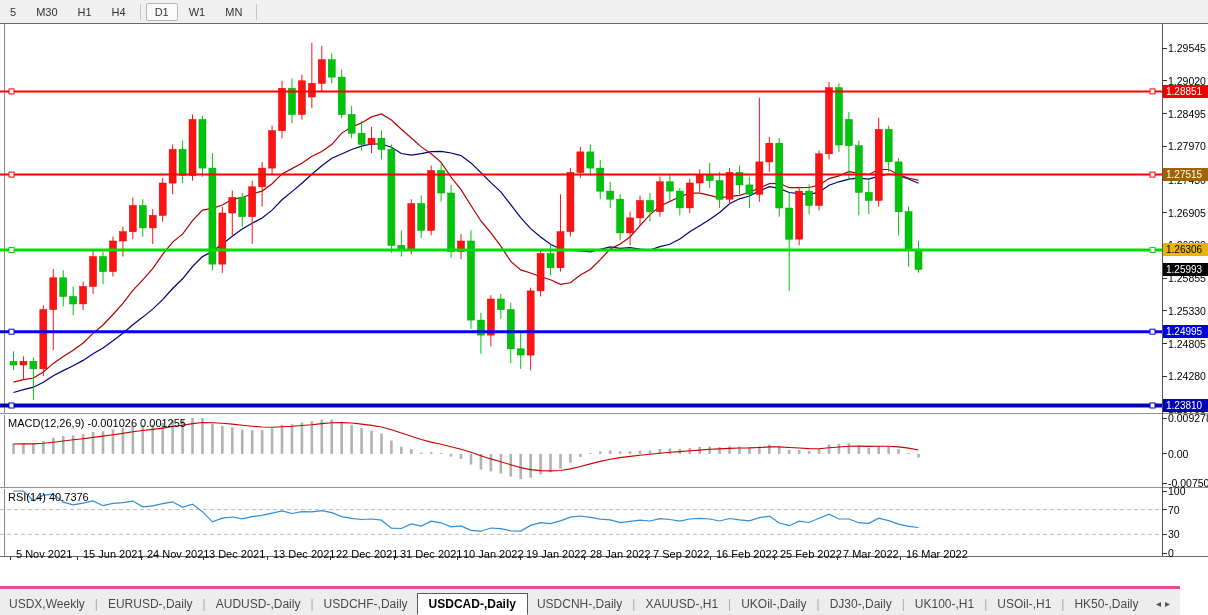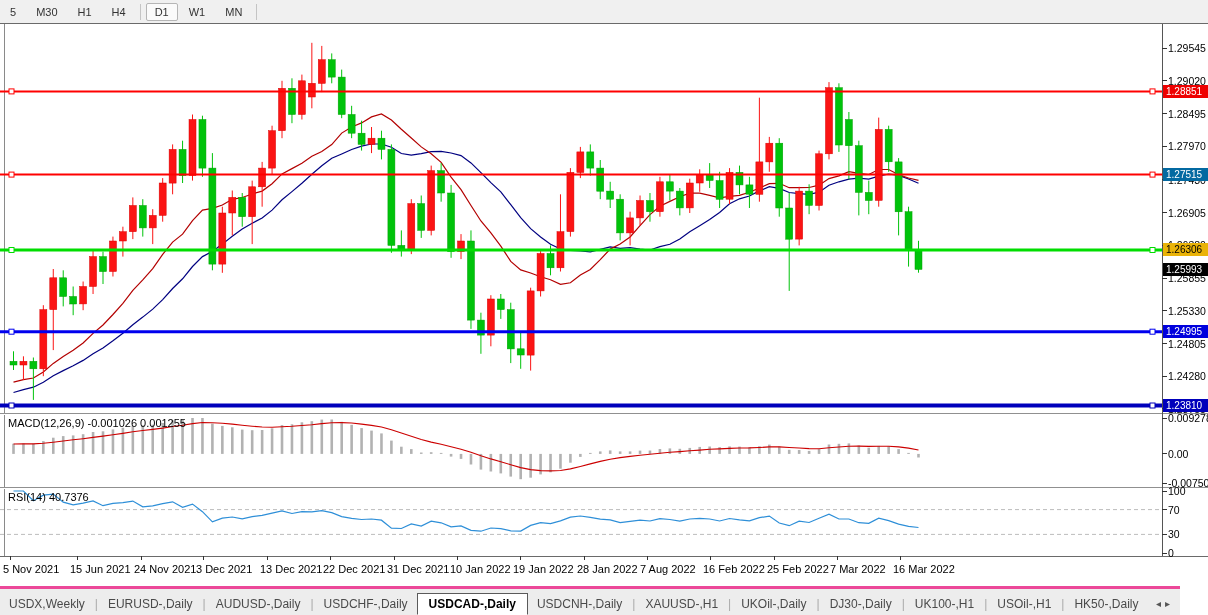--- a/index.html
+++ b/index.html
@@ -24,21 +24,21 @@
   
   .chart-title{position:absolute;left:10px;top:31px;font-size:12px;color:#000;}
   .chart-title .arr{font-size:8px;margin-right:5px;vertical-align:1px;}
   .ind-label{position:absolute;left:8px;font-size:11px;color:#000;}
   
   .axis-tick{position:absolute;left:1168px;width:44px;font-size:10.5px;color:#000;height:12px;line-height:12px;white-space:nowrap;overflow:hidden;}
   .axis-dash{position:absolute;left:1162px;width:5px;height:1px;background:#333;}
   .axis-badge{position:absolute;left:1163px;width:45px;height:13px;line-height:13px;font-size:10px;
               text-align:left;padding-left:3px;box-sizing:border-box;white-space:nowrap;}
   
-  .date-label{position:absolute;top:563px;font-size:11px;color:#000;white-space:nowrap;}
+  .date-label{position:absolute;top:548px;font-size:11px;color:#000;white-space:nowrap;margin-left:13px;}
   .date-tick{position:absolute;top:556px;width:1px;height:4px;background:#333;}
   
   .tabbar{position:absolute;left:0;top:586px;width:1180px;height:29px;background:#ededed;
           border-top:3px solid #ec4899;display:flex;align-items:center;font-size:12px;color:#4a4a4a;}
   .tab{padding:3px 9px;white-space:nowrap;cursor:default;}
   .tab.active{background:#fff;border:1px solid #5a5a5a;border-bottom:1px solid #fff;color:#000;font-weight:bold;padding:3px 11px;}
   .tabsep{color:#aaa;padding:0 1px;}
   .tab-arrows{margin-left:auto;margin-right:6px;color:#555;font-size:10px;letter-spacing:4px;}
 </style>
 </head>
@@ -412,21 +412,21 @@
       <div class="axis-tick" style="top: 477px;">-0.007504</div>
       <div class="axis-dash" style="top: 490.5px;"></div>
       <div class="axis-tick" style="top: 485px;">100</div>
       <div class="axis-dash" style="top: 509.1px;"></div>
       <div class="axis-tick" style="top: 503.6px;">70</div>
       <div class="axis-dash" style="top: 533.9px;"></div>
       <div class="axis-tick" style="top: 528.4px;">30</div>
       <div class="axis-dash" style="top: 552.5px;"></div>
       <div class="axis-tick" style="top: 547px;">0</div>
       <div class="axis-badge" style="top: 84.8725px; background: rgb(238, 0, 0); color: rgb(255, 255, 255);">1.28851</div>
-      <div class="axis-badge" style="top: 168.13px; background: #0369a1; color: rgb(255, 255, 255);">1.27515</div>
+      <div class="axis-badge" style="top: 168.13px; background: #a16207; color: rgb(255, 255, 255);">1.27515</div>
       <div class="axis-badge" style="top: 243.474px; background: #eab308; color: rgb(0, 0, 0);">1.26306</div>
       <div class="axis-badge" style="top: 325.174px; background: rgb(0, 0, 221); color: rgb(255, 255, 255);">1.24995</div>
       <div class="axis-badge" style="top: 399.022px; background: rgb(0, 0, 187); color: rgb(255, 255, 255);">1.23810</div>
       <div class="axis-badge" style="top: 262.98px; background: rgb(0, 0, 0); color: rgb(255, 255, 255);">1.25993</div>
     </div>
   <div id="date-row">
       <div class="date-tick" style="left: 10px;"></div>
       <div class="date-label" style="left: 3px;">5 Nov 2021</div>
       <div class="date-tick" style="left: 77px;"></div>
       <div class="date-label" style="left: 70px;">15 Jun 2021</div>
@@ -440,21 +440,21 @@
       <div class="date-label" style="left: 323px;">22 Dec 2021</div>
       <div class="date-tick" style="left: 394px;"></div>
       <div class="date-label" style="left: 387px;">31 Dec 2021</div>
       <div class="date-tick" style="left: 457px;"></div>
       <div class="date-label" style="left: 450px;">10 Jan 2022</div>
       <div class="date-tick" style="left: 520px;"></div>
       <div class="date-label" style="left: 513px;">19 Jan 2022</div>
       <div class="date-tick" style="left: 584px;"></div>
       <div class="date-label" style="left: 577px;">28 Jan 2022</div>
       <div class="date-tick" style="left: 647px;"></div>
-      <div class="date-label" style="left: 640px;">7 Aug 2022</div>
+      <div class="date-label" style="left: 640px;">7 Sep 2022</div>
       <div class="date-tick" style="left: 710px;"></div>
       <div class="date-label" style="left: 703px;">16 Feb 2022</div>
       <div class="date-tick" style="left: 774px;"></div>
       <div class="date-label" style="left: 767px;">25 Feb 2022</div>
       <div class="date-tick" style="left: 837px;"></div>
       <div class="date-label" style="left: 830px;">7 Mar 2022</div>
       <div class="date-tick" style="left: 900px;"></div>
       <div class="date-label" style="left: 893px;">16 Mar 2022</div>
     </div>
 

